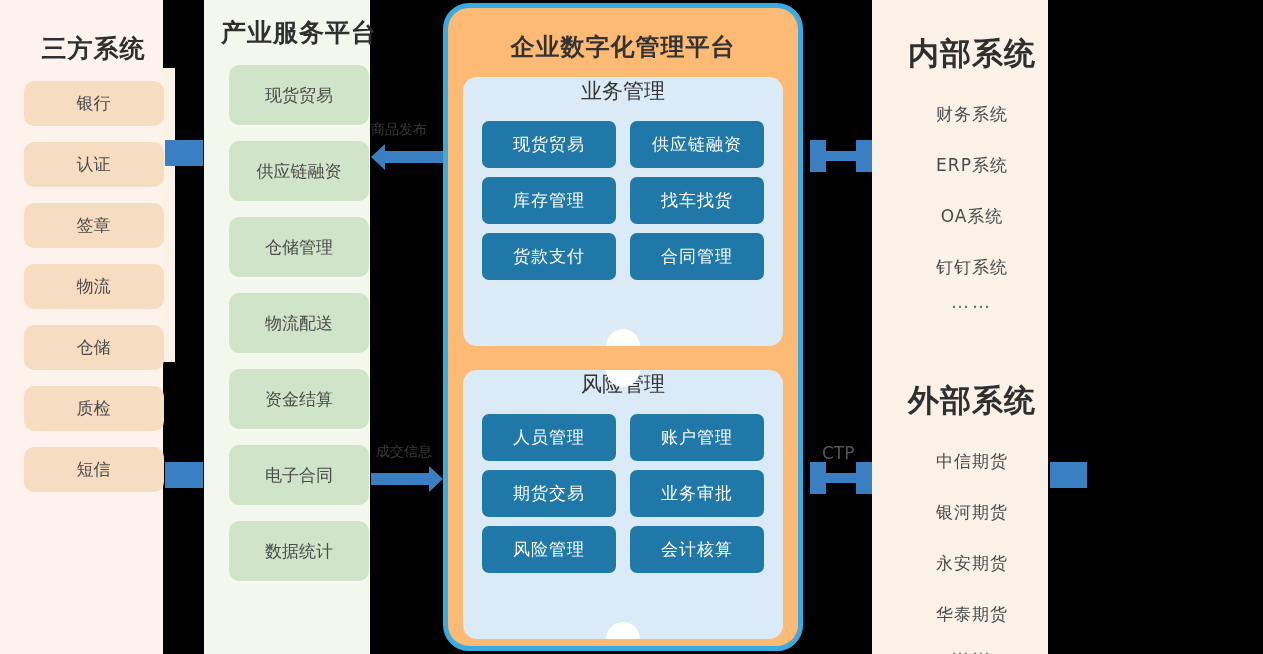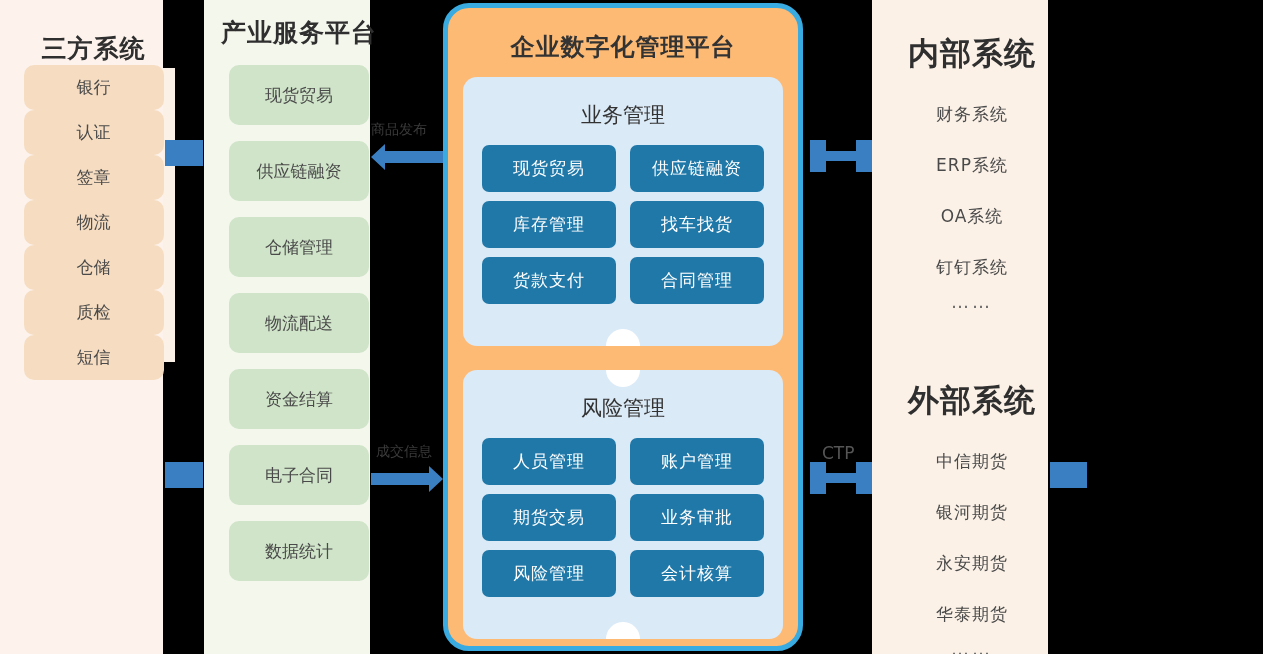--- a/index.html
+++ b/index.html
@@ -37,20 +37,21 @@
   }
 
   
   #col-third {
     left: 0; top: 0; width: 163px; height: 654px;
     background: #fdf3ec;
   }
   #col-third .col-title { margin-top: 32px; }
   .pill-tan {
     width: 140px; height: 45px;
+    margin-top: 16px;
     background: #f6ddc2;
     border-radius: 10px;
     display: flex; align-items: center; justify-content: center;
     font-size: 17px; color: #4a4a4a;
   }
 
   
   #col-industry {
     left: 204px; top: 0; width: 166px; height: 654px;
     background: #f4f7ec;
@@ -106,21 +107,20 @@
   }
   .notch.bottom {
     bottom: 0;
     border-top-left-radius: 17px;
     border-top-right-radius: 17px;
   }
   .group-title {
     text-align: center;
     font-size: 21px;
     color: #333;
-    padding-top: 24px;
   }
   .group-grid {
     display: grid;
     grid-template-columns: 1fr 1fr;
     gap: 9px 14px;
     padding: 16px 19px 0 19px;
   }
   .btn-blue {
     height: 47px;
     background: #1f78a8;

